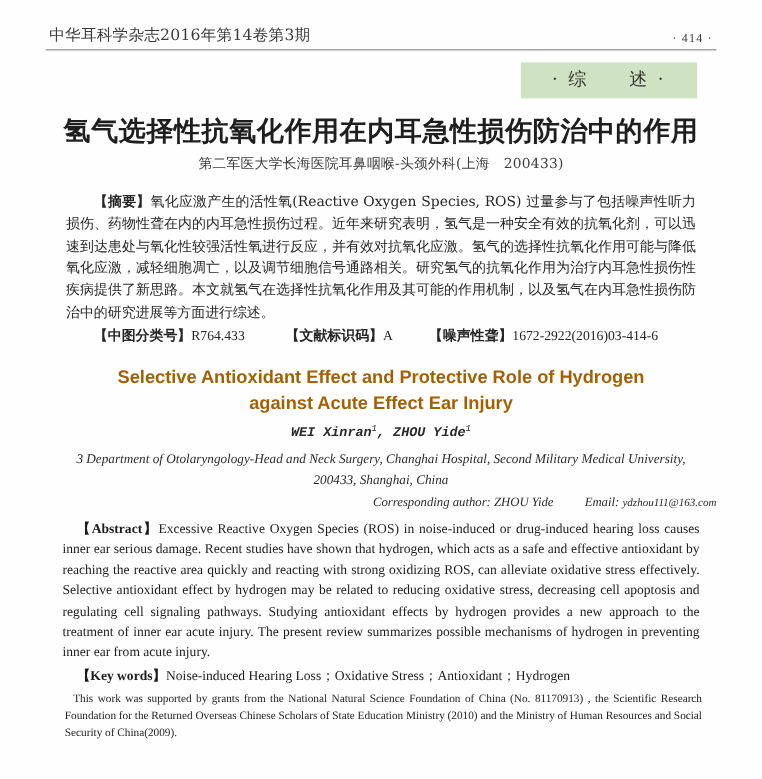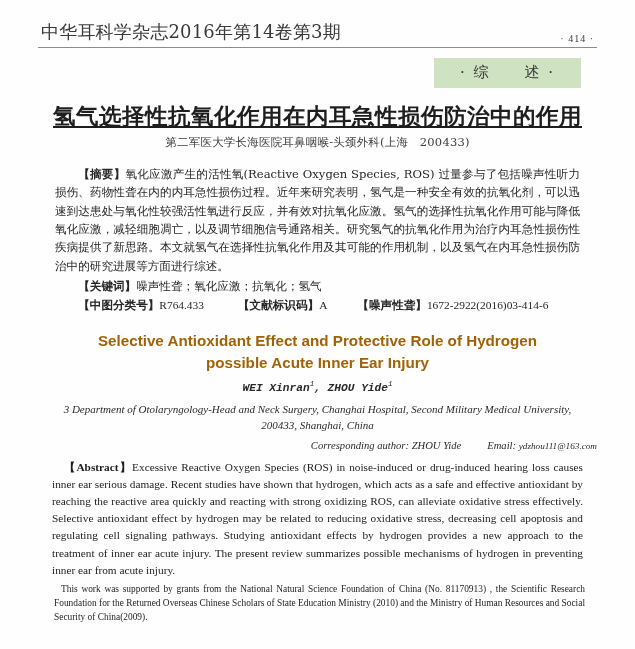--- a/index.html
+++ b/index.html
@@ -27,21 +27,21 @@
   
   .runhead {
     display: flex;
     align-items: flex-end;
     justify-content: space-between;
     padding: 20px 3px 3px 3px;
     border-bottom: 1.4px solid #8c8c8c;
   }
   .runhead-title {
     font-family: "DejaVu Serif", "Liberation Serif", serif;
-    font-size: 18px;
+    font-size: 13px;
     letter-spacing: .2px;
     color: #3a3a3a;
     white-space: nowrap;
   }
   .runhead-page {
     font-size: 10px;
     color: #3a3a3a;
     letter-spacing: 1px;
   }
 
@@ -68,21 +68,20 @@
   .cn-title {
     margin-top: 14px;
     text-align: center;
     font-family: "DejaVu Serif", "Liberation Serif", serif;
     font-size: 22.5px;
     font-weight: 700;
     letter-spacing: .5px;
     color: #1e1e1e;
     line-height: 1.3;
     white-space: nowrap;
-    text-decoration: underline;
   }
   .cn-authors {
     margin-top: 9px;
     text-align: center;
     font-family: "DejaVu Serif", "Liberation Serif", serif;
     font-size: 11.5px;
     color: #3c3c3c;
     letter-spacing: 1px;
     white-space: pre;
   }
@@ -219,36 +218,36 @@
 
   <div class="badge-row">
     <div class="badge">· 综　　述 ·</div>
   </div>
 
   <div class="cn-title">氢气选择性抗氧化作用在内耳急性损伤防治中的作用</div>
   <div class="cn-affil">第二军医大学长海医院耳鼻咽喉-头颈外科(上海　200433)</div>
 
   <div class="cn-abstract"><span class="lbl">【摘要】</span><span>氧化应激产生的活性氧(Reactive Oxygen Species, ROS) 过量参与了包括噪声性听力损伤、药物性聋在内的内耳急性损伤过程。近年来研究表明，氢气是一种安全有效的抗氧化剂，可以迅速到达患处与氧化性较强活性氧进行反应，并有效对抗氧化应激。氢气的选择性抗氧化作用可能与降低氧化应激，减轻细胞凋亡，以及调节细胞信号通路相关。研究氢气的抗氧化作用为治疗内耳急性损伤性疾病提供了新思路。本文就氢气在选择性抗氧化作用及其可能的作用机制，以及氢气在内耳急性损伤防治中的研究进展等方面进行综述。</span></div>
 
-  <div class="cn-keywords"><span class="lbl">【关键词】</span><span>噪声性聋；氧化应激；抗氧化；氢气</span></div>
 
   <div class="cn-codes"><span class="lbl">【中图分类号】</span><span class="code-val">R764.433</span><span class="gap"></span><span class="lbl">【文献标识码】</span><span class="code-val">A</span><span class="gap-s"></span><span class="lbl">【噪声性聋】</span><span class="code-val">1672-2922(2016)03-414-6</span></div>
 
   <div class="en-title">
     <div>Selective Antioxidant Effect and Protective Role of Hydrogen</div>
-    <div>possible Acute Inner Ear Injury</div>
+    <div>against Acute Effect Ear Injury</div>
   </div>
 
   <div class="en-authors"><span>WEI Xinran</span><sup>1</sup><span>, ZHOU Yide</span><sup>1</sup></div>
 
   <div class="en-affil">
     <div>3 Department of Otolaryngology-Head and Neck Surgery, Changhai Hospital, Second Military Medical University,</div>
     <div>200433, Shanghai, China</div>
   </div>
 
   <div class="en-corr"><span>Corresponding author: ZHOU Yide</span><span class="sp"></span><span>Email:</span> <span class="mail">ydzhou111@163.com</span></div>
 
   <div class="en-abstract"><span class="lbl">【Abstract】</span><span>Excessive Reactive Oxygen Species (ROS) in noise-induced or drug-induced hearing loss causes inner ear serious damage. Recent studies have shown that hydrogen, which acts as a safe and effective antioxidant by reaching the reactive area quickly and reacting with strong oxidizing ROS, can alleviate oxidative stress effectively. Selective antioxidant effect by hydrogen may be related to reducing oxidative stress, decreasing cell apoptosis and regulating cell signaling pathways. Studying antioxidant effects by hydrogen provides a new approach to the treatment of inner ear acute injury. The present review summarizes possible mechanisms of hydrogen in preventing inner ear from acute injury.</span></div>
 
+  <div class="en-keywords"><span class="lbl">【Key words】</span><span>Noise-induced Hearing Loss；Oxidative Stress；Antioxidant；Hydrogen</span></div>
 
   <div class="footnote">This work was supported by grants from the National Natural Science Foundation of China (No. 81170913) , the Scientific Research Foundation for the Returned Overseas Chinese Scholars of State Education Ministry (2010) and the Ministry of Human Resources and Social Security of China(2009).</div>
 
 </div>
 
 </body></html>

